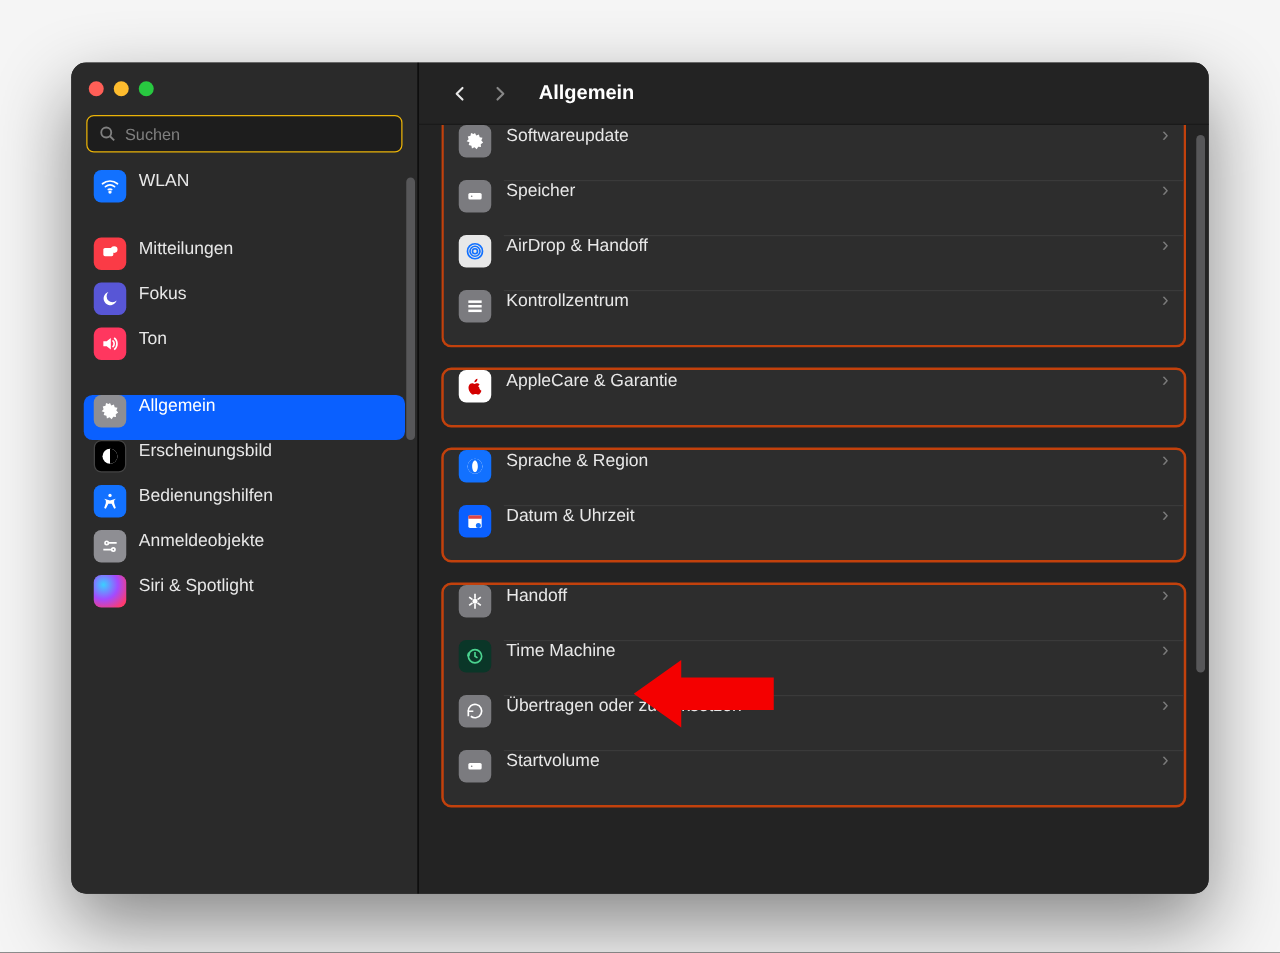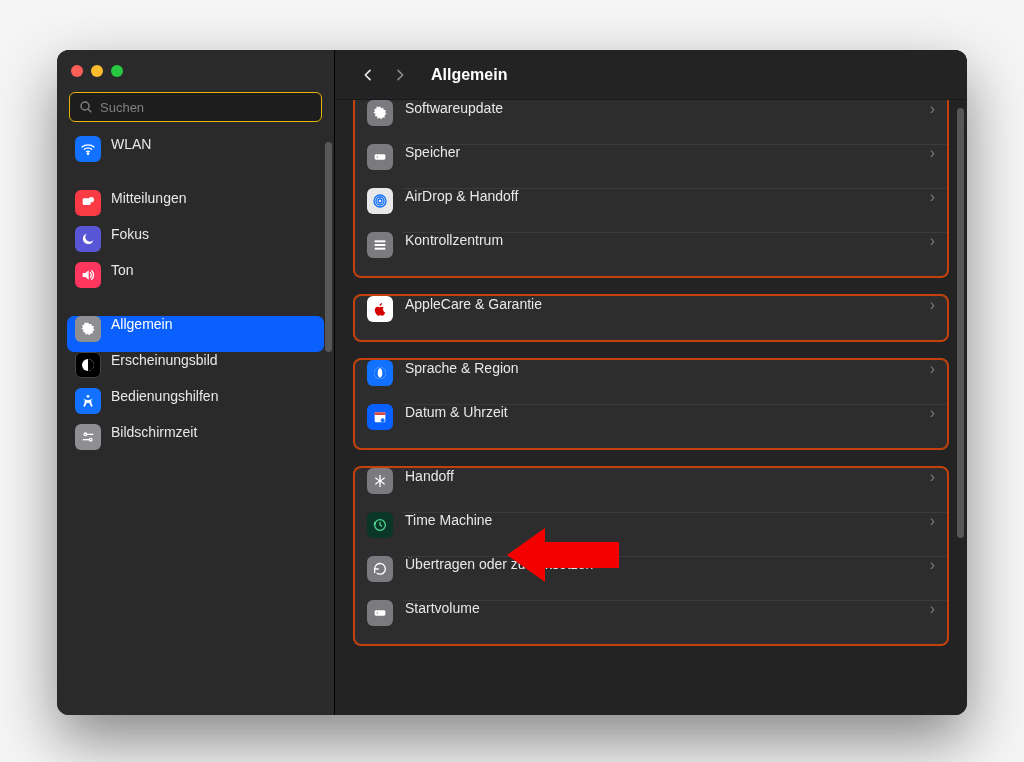--- a/index.html
+++ b/index.html
@@ -296,21 +296,29 @@
           </div>
           <div class="nav-item">
             <div class="nav-icon bg-cc">
               <svg class="ic" viewBox="0 0 24 24" fill="none" stroke="#fff" stroke-width="2">
                 <circle cx="8" cy="8" r="2"></circle>
                 <line x1="10" y1="8" x2="20" y2="8"></line>
                 <circle cx="16" cy="16" r="2"></circle>
                 <line x1="4" y1="16" x2="14" y2="16"></line>
               </svg>
             </div>
-            <span>Bildschirmzeit</span>
+            <span>Anmeldeobjekte</span>
+          </div>
+          <div class="nav-item">
+            <div class="nav-icon bg-siri">
+              <svg class="ic" viewBox="0 0 24 24">
+                <circle cx="12" cy="12" r="9" fill="url(#g)"></circle>
+              </svg>
+            </div>
+            <span>Siri &amp; Spotlight</span>
           </div>
         </div>
       </div>
   </div>
 
   <div class="main">
     <div class="main-header">
       <div class="nav-arrow enabled">
         <svg class="ic" viewBox="0 0 24 24" fill="none" stroke="currentColor" stroke-width="2.5" stroke-linecap="round" stroke-linejoin="round">
             <polyline points="15 5 8 12 15 19"></polyline>

